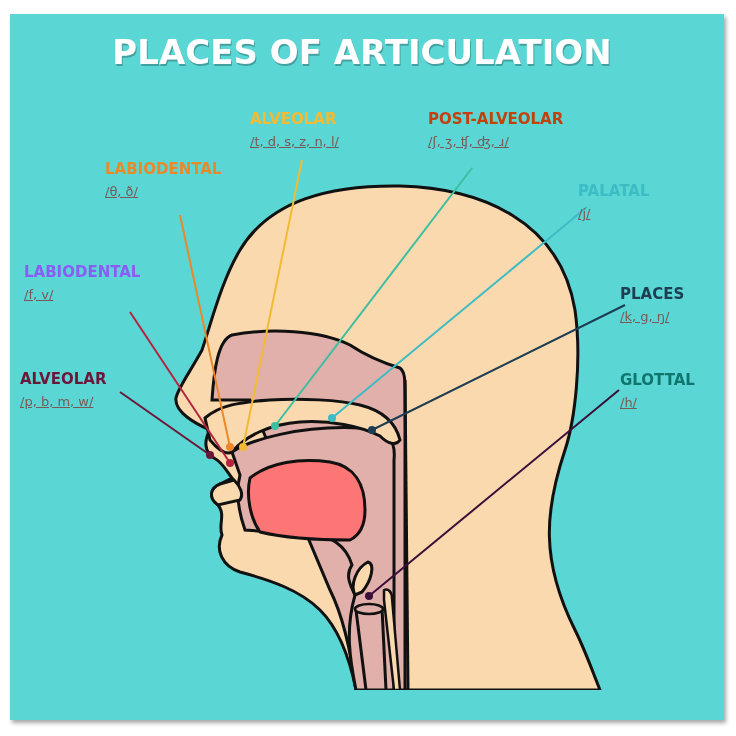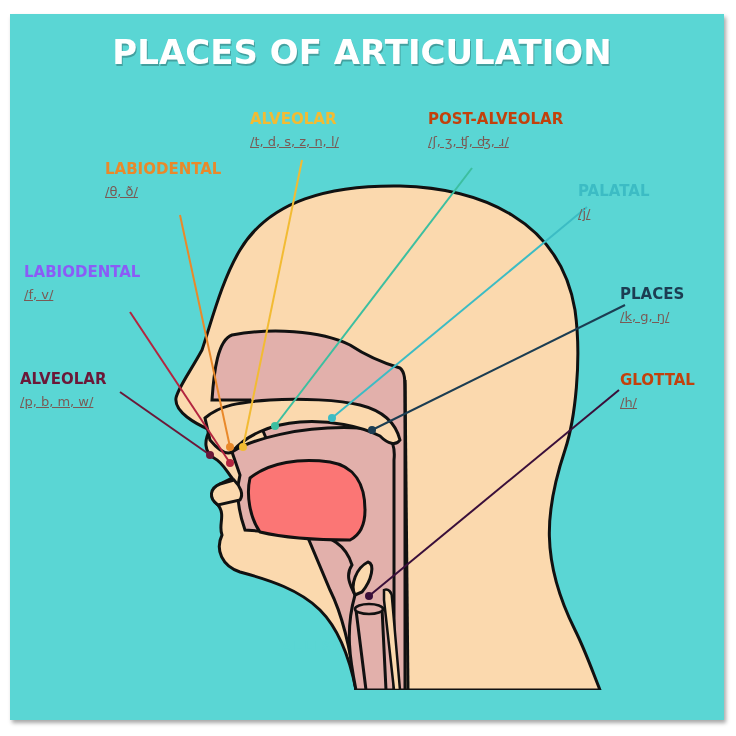--- a/index.html
+++ b/index.html
@@ -162,15 +162,15 @@
 </div>
 <div class="label" style="left:620px; top:285px; width:90px;">
   <span class="name" style="color:#1c3d52;">PLACES</span>
   <span class="sym">/k, g, ŋ/</span>
 </div>
 <div class="label" style="left:20px; top:370px; width:110px;">
   <span class="name" style="color:#6b1838;">ALVEOLAR</span>
   <span class="sym">/p, b, m, w/</span>
 </div>
 <div class="label" style="left:620px; top:371px; width:96px;">
-  <span class="name" style="color:#c2410c;">GLOTTAL</span>
+  <span class="name" style="color:#0f766e;">GLOTTAL</span>
   <span class="sym">/h/</span>
 </div>
 
 </body></html>

